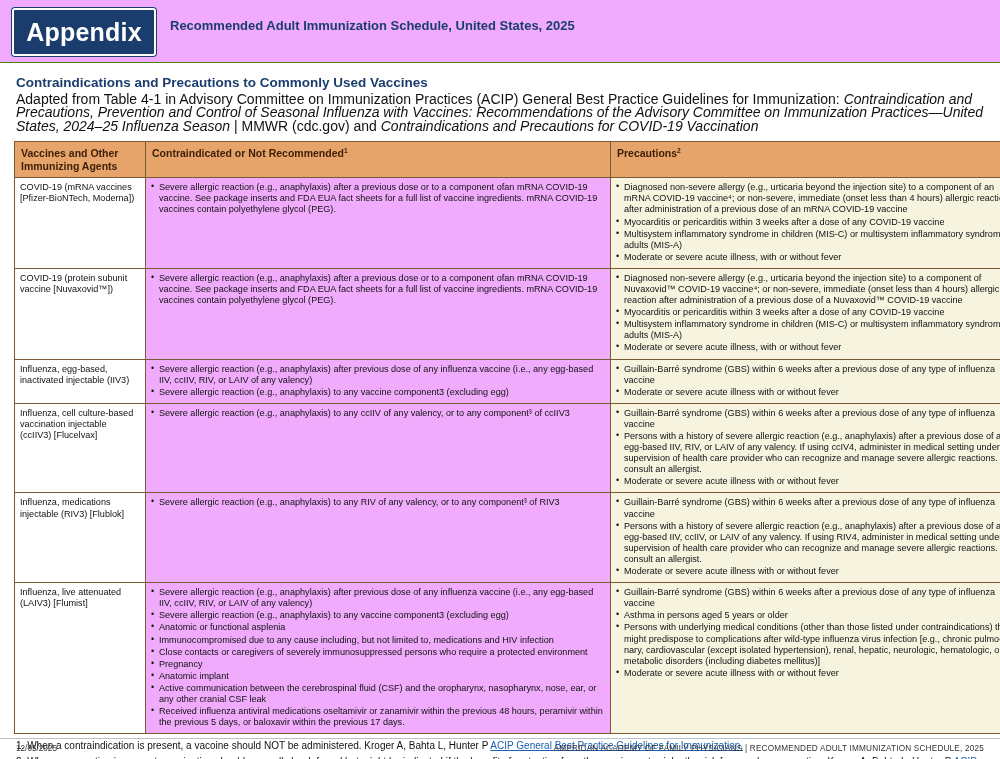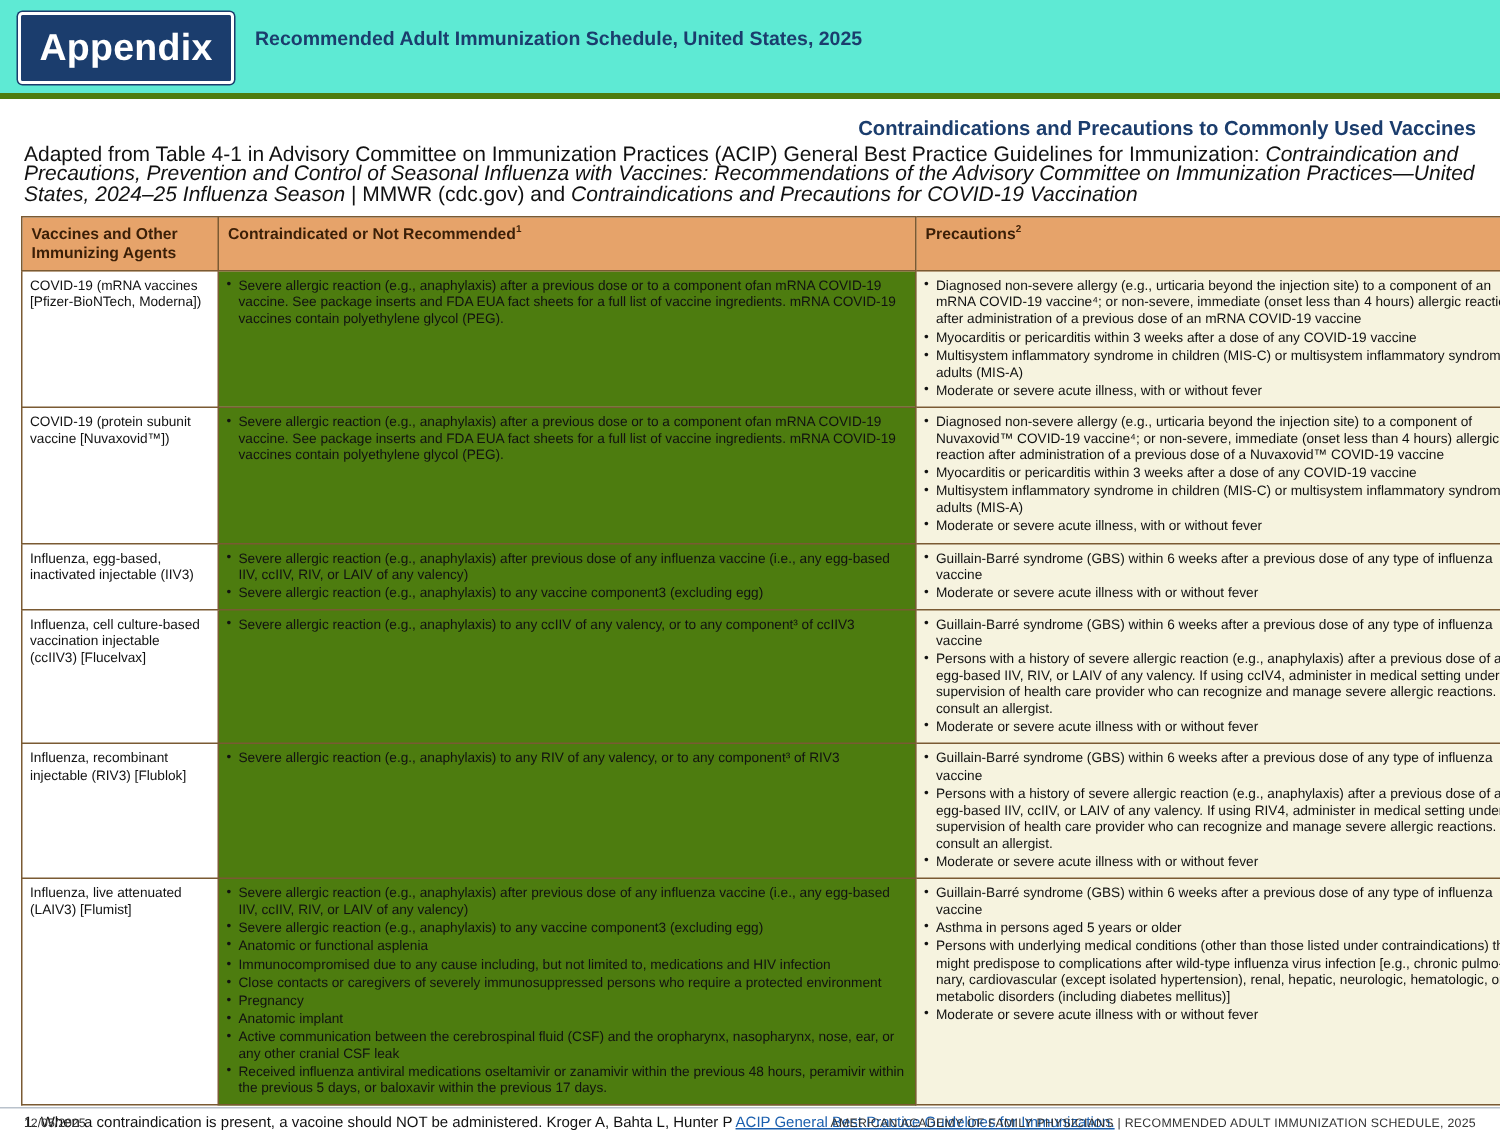--- a/index.html
+++ b/index.html
@@ -9,22 +9,22 @@
     font-family:"Liberation Sans", sans-serif;
     color:#111;
     -webkit-font-smoothing:antialiased;
   }
   .page{position:relative;width:1000px;height:759px;overflow:hidden;}
 
   
   .header{
     position:relative;
     height:62px;
-    background:#5eead4;
-    border-bottom:4px solid #4d7c0f;
+    background:#f0abfc;
+    border-bottom:1px solid #4d7c0f;
     text-decoration:underline;
   }
   .appendix-badge{
     position:absolute;left:12px;top:8px;
     width:140px;height:44px;
     background:#1b3d6d;
     border:2px solid #ffffff;
     box-shadow:0 0 0 1px #1b3d6d;
     border-radius:3px;
     color:#fff;
@@ -34,21 +34,21 @@
   }
   .header-title{
     position:absolute;left:170px;top:18px;
     font-size:13px;font-weight:bold;color:#1b3d6d;
   }
 
   
   .intro{padding:12px 16px 4px 16px;}
   .intro h2{
     margin:0 0 3px 0;
-    font-size:13.5px;font-weight:bold;color:#1b3d6d;text-align:right;
+    font-size:13.5px;font-weight:bold;color:#1b3d6d;
   }
   .intro p{
     margin:0;
     font-size:14px;line-height:13.4px;color:#111;
   }
   .it{font-style:italic;}
 
   
   .tbl-wrap{padding:4px 14px 0 14px;}
   table{border-collapse:collapse;width:972px;table-layout:fixed;}
@@ -63,21 +63,21 @@
     line-height:12.5px;
   }
   tbody td{
     border:1px solid #7a5a33;
     vertical-align:top;
     font-size:9.1px;
     line-height:11.1px;
     padding:4px 5px;
   }
   td.c0{background:#ffffff;width:118px;margin-top:12px;}
-  td.c1{background:#4d7c0f;width:452px;}
+  td.c1{background:#f0abfc;width:452px;}
   td.c2{background:#f6f3df;width:400px;}
   th.h0{width:118px;}
   th.h1{width:452px;}
   th.h2{width:400px;}
   ul{margin:0;padding:0;list-style:none;}
   li{
     position:relative;
     padding-left:8px;
     margin:0 0 1px 0;
   }
@@ -204,21 +204,21 @@
             <ul>
               <li>Guillain-Barré syndrome (GBS) within 6 weeks after a previous dose of any type of influenza vaccine</li>
               <li>Persons with a history of severe allergic reaction (e.g., anaphylaxis) after a previous dose of any egg-based IIV, RIV, or LAIV of any valency. If using ccIV4, administer in medical setting under supervision of health care provider who can recognize and manage severe allergic reactions. May consult an allergist.</li>
               <li>Moderate or severe acute illness with or without fever</li>
             </ul>
           </td>
         </tr>
 
         <tr>
           <td class="c0">
-              <div class="cellname">Influenza, recombinant injectable (RIV3) [Flublok]</div>
+              <div class="cellname">Influenza, medications injectable (RIV3) [Flublok]</div>
             </td>
           <td class="c1">
             <ul>
               <li>Severe allergic reaction (e.g., anaphylaxis) to any RIV of any valency, or to any component³ of RIV3</li>
             </ul>
           </td>
           <td class="c2">
             <ul>
               <li>Guillain-Barré syndrome (GBS) within 6 weeks after a previous dose of any type of influenza vaccine</li>
               <li>Persons with a history of severe allergic reaction (e.g., anaphylaxis) after a previous dose of any egg-based IIV, ccIIV, or LAIV of any valency. If using RIV4, administer in medical setting under supervision of health care provider who can recognize and manage severe allergic reactions. May consult an allergist.</li>

